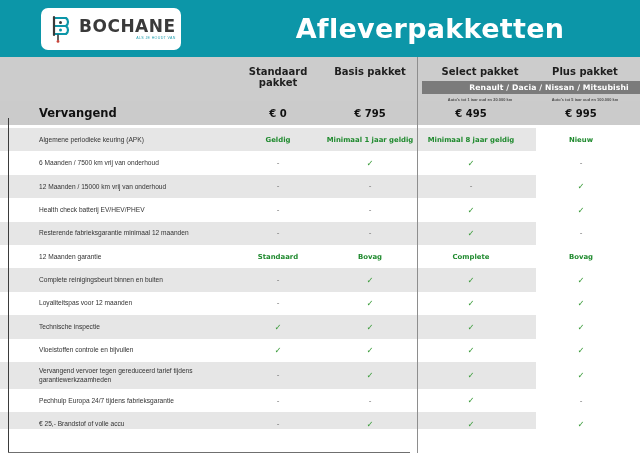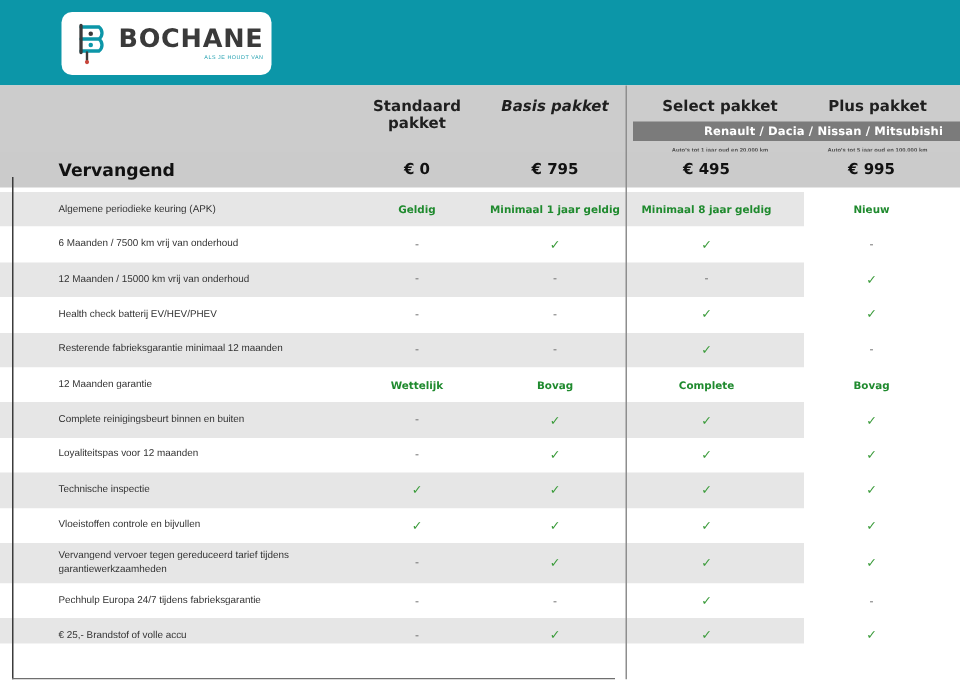--- a/index.html
+++ b/index.html
@@ -144,32 +144,33 @@
         <circle cx="10.5" cy="16" r="1.5" fill="#0c96a8"></circle>
         <path d="M8 21 V26" fill="none" stroke="#3a3a3a" stroke-width="1.6" stroke-linecap="round"></path>
         <circle cx="8" cy="27.4" r="1.4" fill="#c8443a"></circle>
       </svg>
       <div class="logo-text-wrap">
         <div class="logo-word">BOCHANE</div>
         <div class="logo-tag">ALS JE HOUDT VAN</div>
       </div>
     </div>
 
+    <div class="header-title">Afleverpakketten</div>
   </div>
 
   <div class="sheet">
 
     <div class="band-top-line"></div>
 
     <div class="head-band"></div>
 
     <div class="head-inner">
 
       <div class="pkg-name" style="left:232px;top:9px;width:92px;">Standaard pakket</div>
-      <div class="pkg-name" style="left:324px;top:9px;width:92px;font-style:italic;">Basis pakket</div>
+      <div class="pkg-name" style="left:324px;top:9px;width:92px;">Basis pakket</div>
       <div class="pkg-name" style="left:425px;top:9px;width:110px;">Select pakket</div>
       <div class="pkg-name" style="left:535px;top:9px;width:100px;">Plus pakket</div>
 
       <div class="pill" style="left:422px;top:24px;width:254px;">Renault / Dacia / Nissan / Mitsubishi</div>
 
       <div class="sub-note" style="left:425px;top:40px;width:110px;">Auto's tot 1 jaar oud en 20.000 km</div>
       <div class="sub-note" style="left:535px;top:40px;width:100px;">Auto's tot 5 jaar oud en 100.000 km</div>
     </div>
 
     <div class="price-band">
@@ -211,21 +212,21 @@
         </div>
         <div class="frow alt">
           <div class="f-label">Resterende fabrieksgarantie minimaal 12 maanden</div>
           <div class="f-cell"><span class="dash">-</span></div>
           <div class="f-cell"><span class="dash">-</span></div>
           <div class="f-cell" style="margin-left: 9px;"><span class="tick">✓</span></div>
           <div class="f-cell" style="margin-left: 18px;"><span class="dash">-</span></div>
         </div>
         <div class="frow plain">
           <div class="f-label">12 Maanden  garantie</div>
-          <div class="f-cell"><span class="txt">Wettelijk</span></div>
+          <div class="f-cell"><span class="txt">Standaard</span></div>
           <div class="f-cell"><span class="txt">Bovag</span></div>
           <div class="f-cell" style="margin-left: 9px;"><span class="txt">Complete</span></div>
           <div class="f-cell" style="margin-left: 18px;"><span class="txt">Bovag</span></div>
         </div>
         <div class="frow alt">
           <div class="f-label">Complete reinigingsbeurt binnen en buiten</div>
           <div class="f-cell"><span class="dash">-</span></div>
           <div class="f-cell"><span class="tick">✓</span></div>
           <div class="f-cell" style="margin-left: 9px;"><span class="tick">✓</span></div>
           <div class="f-cell" style="margin-left: 18px;"><span class="tick">✓</span></div>

